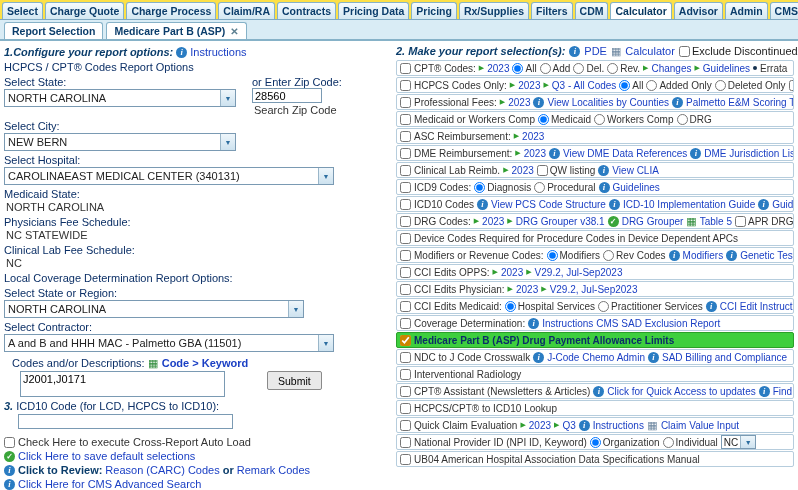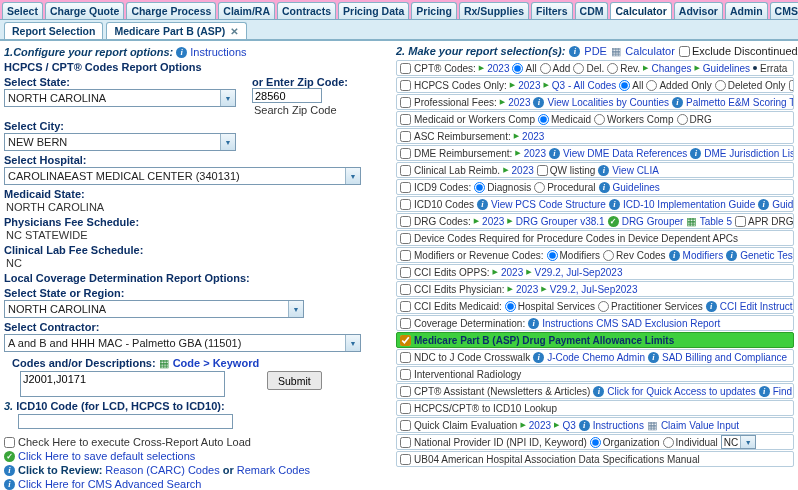--- a/index.html
+++ b/index.html
@@ -1,37 +1,37 @@
 <!DOCTYPE html>
 <html><head>
 <meta charset="utf-8">
 <style>
   *{box-sizing:border-box}
   html,body{margin:0;padding:0}
   body{width:798px;height:490px;overflow:hidden;background:#fff;font-family:"Liberation Sans",sans-serif;font-size:11px;color:#222}
-  .topbar{background:#f9a8d4;border-bottom:1px solid #7fa9c2;padding:2px 2px 0 2px;display:flex;gap:2px;align-items:flex-end;height:20px}
+  .topbar{background:#fde047;border-bottom:1px solid #7fa9c2;padding:2px 2px 0 2px;display:flex;gap:2px;align-items:flex-end;height:20px}
   .tab{background:linear-gradient(#f6fbfe,#d4e8f2);border:1px solid #86b2c8;border-bottom:none;border-radius:3px 3px 0 0;padding:2px 4px;font-size:10.5px;font-weight:bold;color:#0b3d6b;white-space:nowrap;cursor:pointer}
   .tab.active{background:#fff;color:#06365f}
   .subbar{background:#d9ecf5;border-bottom:2px solid #86b2c8;padding:2px 4px 0;display:flex;gap:3px;align-items:flex-end;height:21px}
   .subtab{display:flex;gap:5px;align-items:center;border:1px solid #86b2c8;border-bottom:none;border-radius:3px 3px 0 0;padding:2px 7px;font-size:10.5px;font-weight:bold;color:#0b3d6b;background:#ffffff;cursor:pointer}
   .subtab.active{background:#fff}
   .close-x{color:#5b7f91;font-weight:bold;font-size:10px;cursor:pointer}
   .content{display:flex;padding:3px 4px;gap:6px}
   .left-col{width:386px;flex:0 0 auto}
   .right-col{flex:1;min-width:0}
   .line{display:flex;align-items:center;gap:3px;margin:2px 0;white-space:nowrap}
   .sec{font-weight:bold;font-style:italic;color:#0b3d6b}
-  .lbl{font-weight:bold;color:#0b2f66;margin-top:3px;white-space:nowrap}
+  .lbl{font-weight:normal;color:#0b2f66;margin-top:3px;white-space:nowrap}
   .plain{color:#333;margin:1px 0 1px 2px;white-space:nowrap}
   .navybold{font-weight:bold;color:#0b3d6b}
   .link{color:#1a3fc4;cursor:pointer;white-space:nowrap}
   .link.bold{font-weight:bold}
   .fakeselect{display:flex;align-items:center;justify-content:space-between;border:1px solid #7a9ab3;background:#fff;height:18px;margin:1px 0 2px;padding-left:3px;color:#222;overflow:hidden;white-space:nowrap;cursor:pointer}
   .fakeselect .dd,.mini-select .dd{display:flex;align-items:center;justify-content:center;width:15px;align-self:stretch;background:linear-gradient(#eef6fb,#cde2ef);border-left:1px solid #9ab6c9;color:#2d6ea0;font-size:7px;flex:0 0 auto}
-  .w232{width:232px}.w300{width:300px}.w330{width:357px}
+  .w232{width:232px}.w300{width:300px}.w330{width:330px}
   .txt{border:1px solid #7a9ab3;height:15px;font:inherit;padding:0 2px}
   .w70{width:70px}.w215{width:215px}
   textarea.codes{width:205px;height:26px;border:1px solid #7a9ab3;font:inherit;resize:none;padding:1px 2px}
   button.submit{font:inherit;font-size:10.5px;background:#e9e9e9;border:1px solid #8a8a8a;border-radius:2px;padding:1px 10px;height:19px;cursor:pointer}
   .icon-info{flex:0 0 auto;display:inline-flex;align-items:center;justify-content:center;width:11px;height:11px;border-radius:50%;background:#2a7cc2;color:#fff;font-size:8.5px;font-weight:bold;font-style:italic;font-family:"Liberation Serif",serif;cursor:pointer}
   .icon-checkc{flex:0 0 auto;display:inline-flex;align-items:center;justify-content:center;width:11px;height:11px;border-radius:50%;background:#3aa53a;color:#fff;font-size:8px;font-weight:bold;cursor:pointer}
   .icon-arrow{color:#2f9e2f;font-size:7px;cursor:pointer}
   .icon-sq{display:inline-flex;width:11px;height:11px;align-items:center;justify-content:center;font-size:11px;line-height:11px;cursor:pointer}
   .icon-sq.green{color:#2f8b3a}
   .icon-sq.grey{color:#6d87a0}

